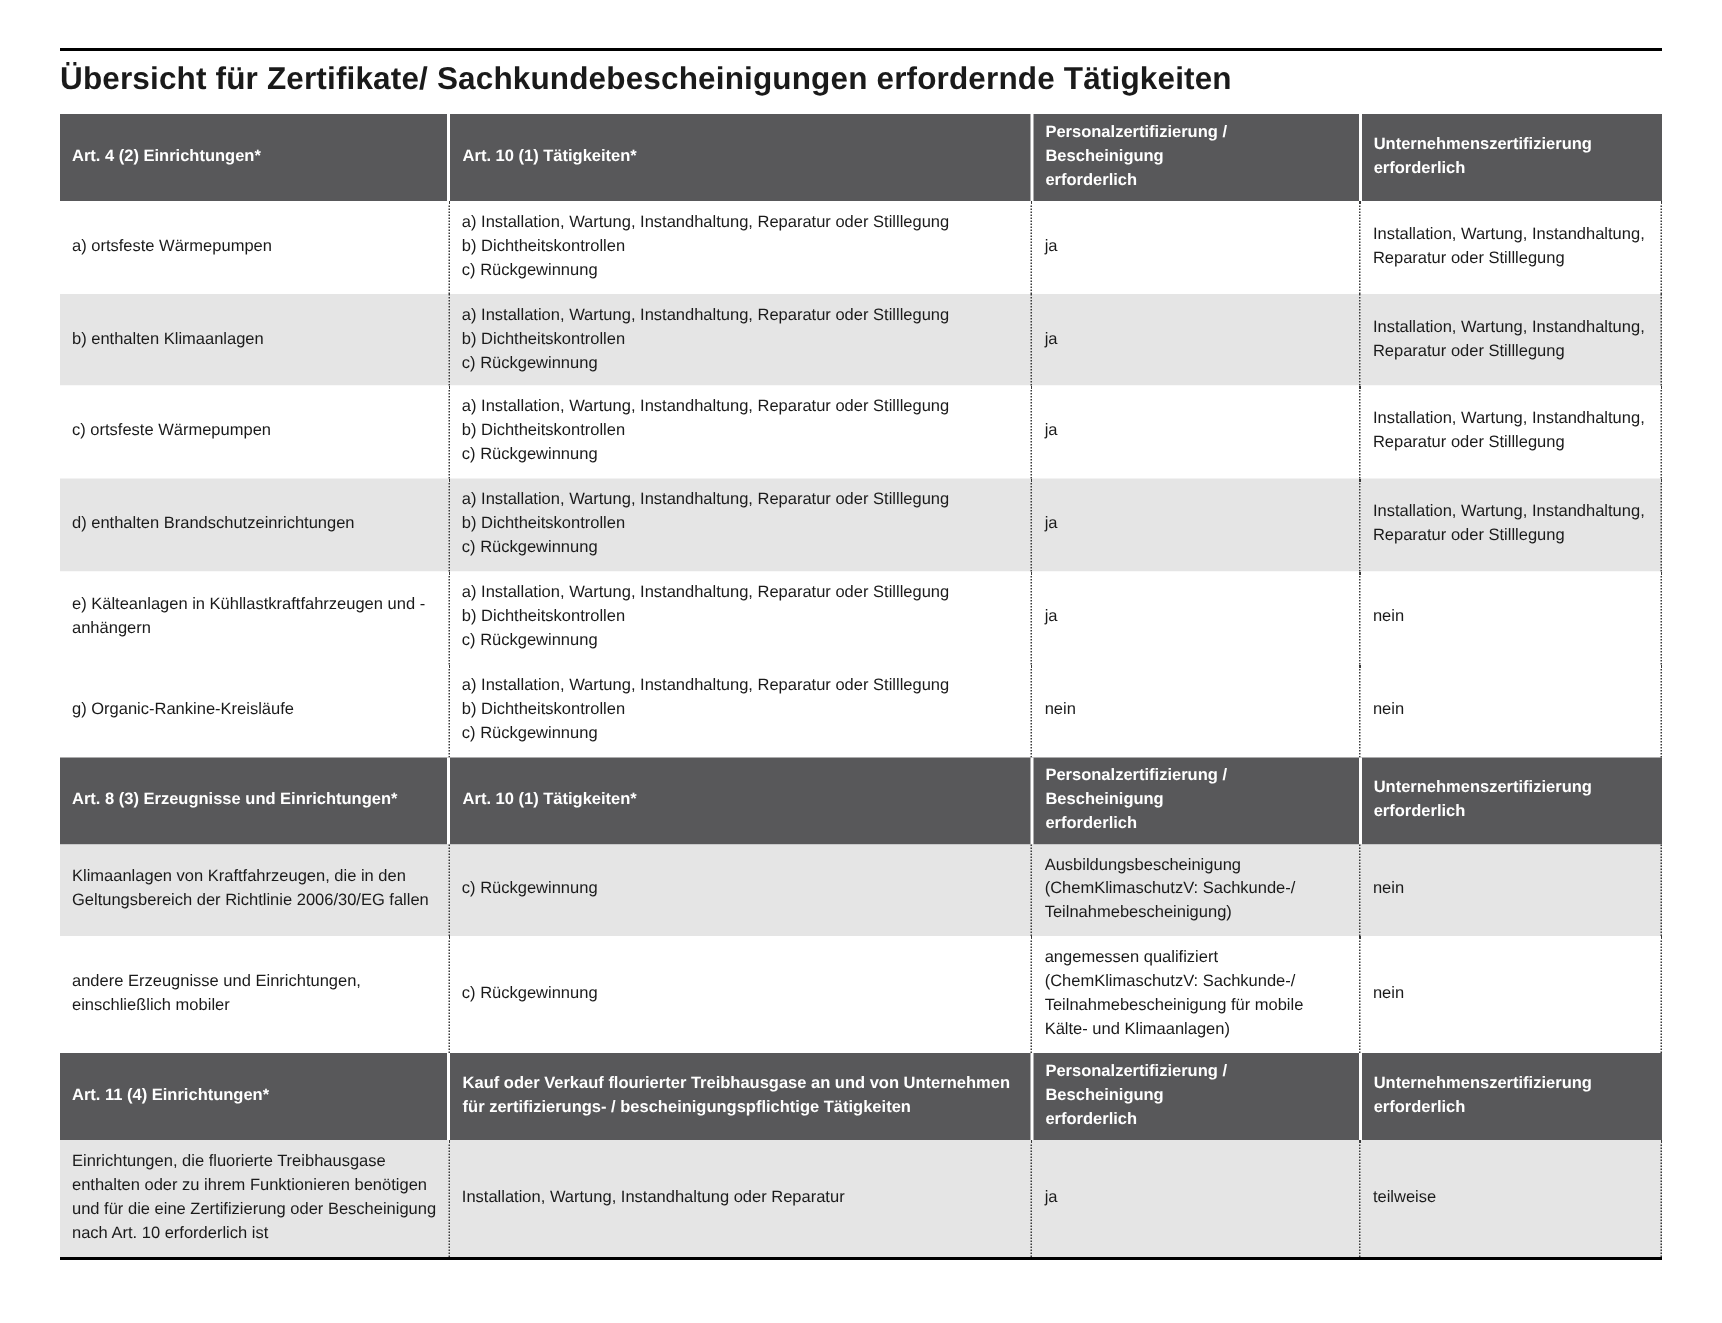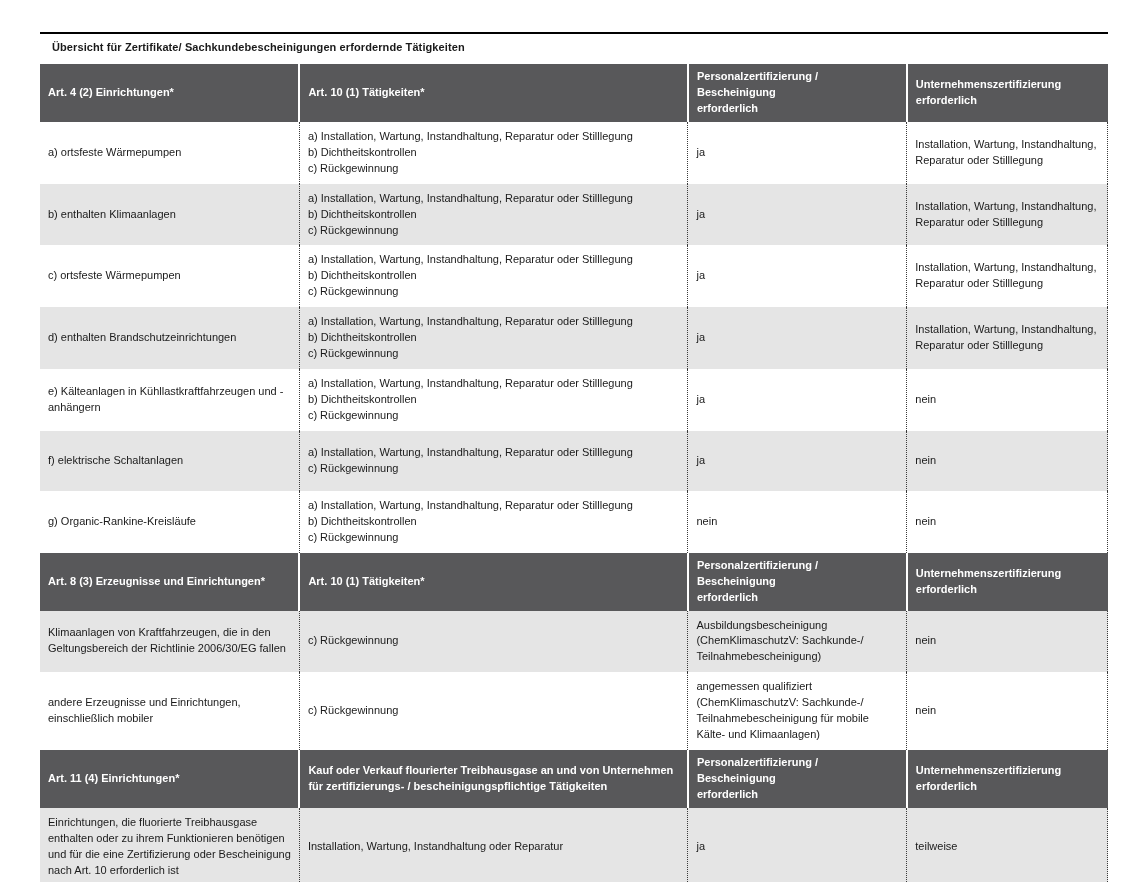--- a/index.html
+++ b/index.html
@@ -12,21 +12,21 @@
   }
   *{box-sizing:border-box;}
   html,body{margin:0;padding:0;}
   body{
     width:1148px;height:882px;background:#ffffff;color:var(--text);
     font-family:"Liberation Sans","DejaVu Sans",sans-serif;
     overflow:hidden;
   }
   .page{padding:32px 40px 0 40px;}
   .top-rule{border-top:2px solid var(--rule);height:0;margin-bottom:7px;}
-  .title{font-size:11px;font-weight:bold;margin:0 0 11px 12px;letter-spacing:0.1px;}
+  .title{font-size:21px;font-weight:bold;margin:0 0 11px 0;letter-spacing:0.1px;}
   table.cert{
     width:100%;border-collapse:collapse;table-layout:fixed;
     border-bottom:2px solid var(--rule);
     font-size:11px;
   }
   col.c1{width:24.3%;} col.c2{width:36.4%;} col.c3{width:20.5%;} col.c4{width:18.8%;}
   th{
     background:var(--header-bg);color:var(--header-text);
     text-align:left;font-weight:bold;font-size:11px;line-height:1.45;
     padding:5px 8px;vertical-align:middle;height:42px;
@@ -98,27 +98,20 @@
           <td>Installation, Wartung, Instandhaltung, Reparatur oder Stilllegung</td>
         </tr>
         <tr class="data">
           <td>e) Kälteanlagen in Kühllastkraftfahrzeugen und -anhängern</td>
           <td>a) Installation, Wartung, Instandhaltung, Reparatur oder Stilllegung
 b) Dichtheitskontrollen
 c) Rückgewinnung</td>
           <td>ja</td>
           <td>nein</td>
         </tr>
-        <tr class="data shaded">
-          <td>f) elektrische Schaltanlagen</td>
-          <td>a) Installation, Wartung, Instandhaltung, Reparatur oder Stilllegung
-c) Rückgewinnung</td>
-          <td>ja</td>
-          <td>nein</td>
-        </tr>
         <tr class="data">
           <td>g) Organic-Rankine-Kreisläufe</td>
           <td>a) Installation, Wartung, Instandhaltung, Reparatur oder Stilllegung
 b) Dichtheitskontrollen
 c) Rückgewinnung</td>
           <td>nein</td>
           <td>nein</td>
         </tr>
         <tr>
           <th>Art. 8 (3) Erzeugnisse und Einrichtungen*</th>

